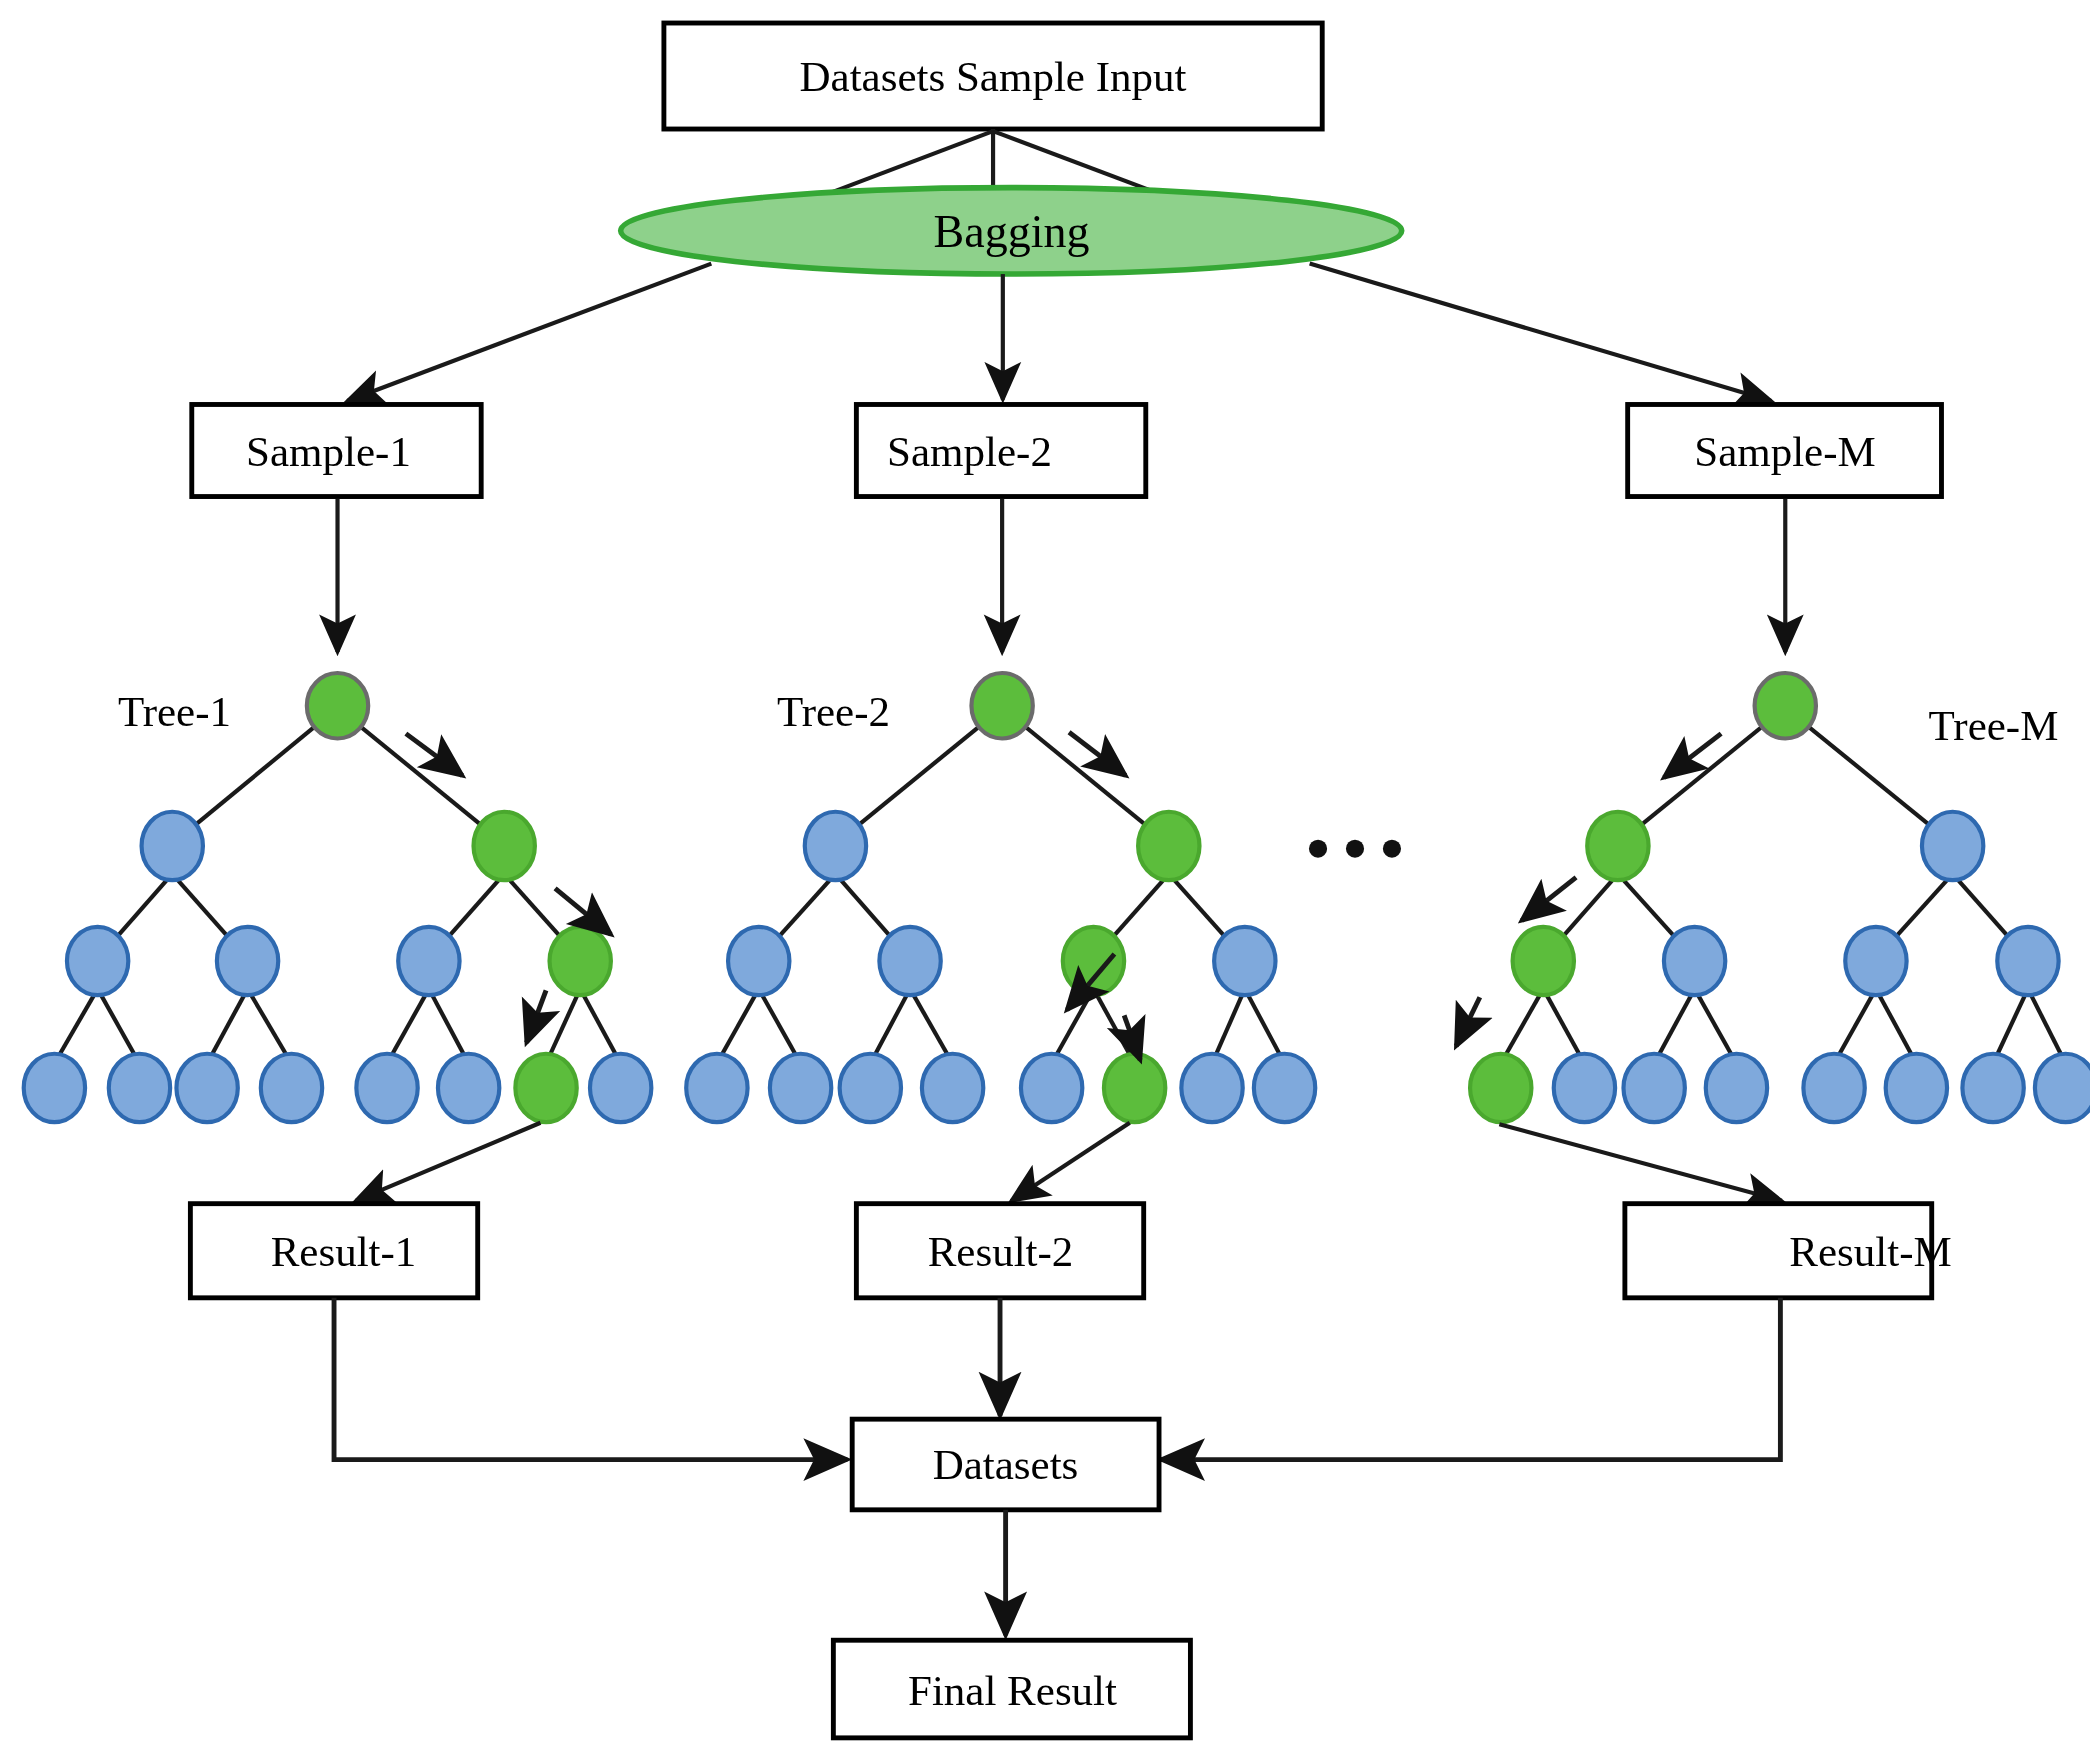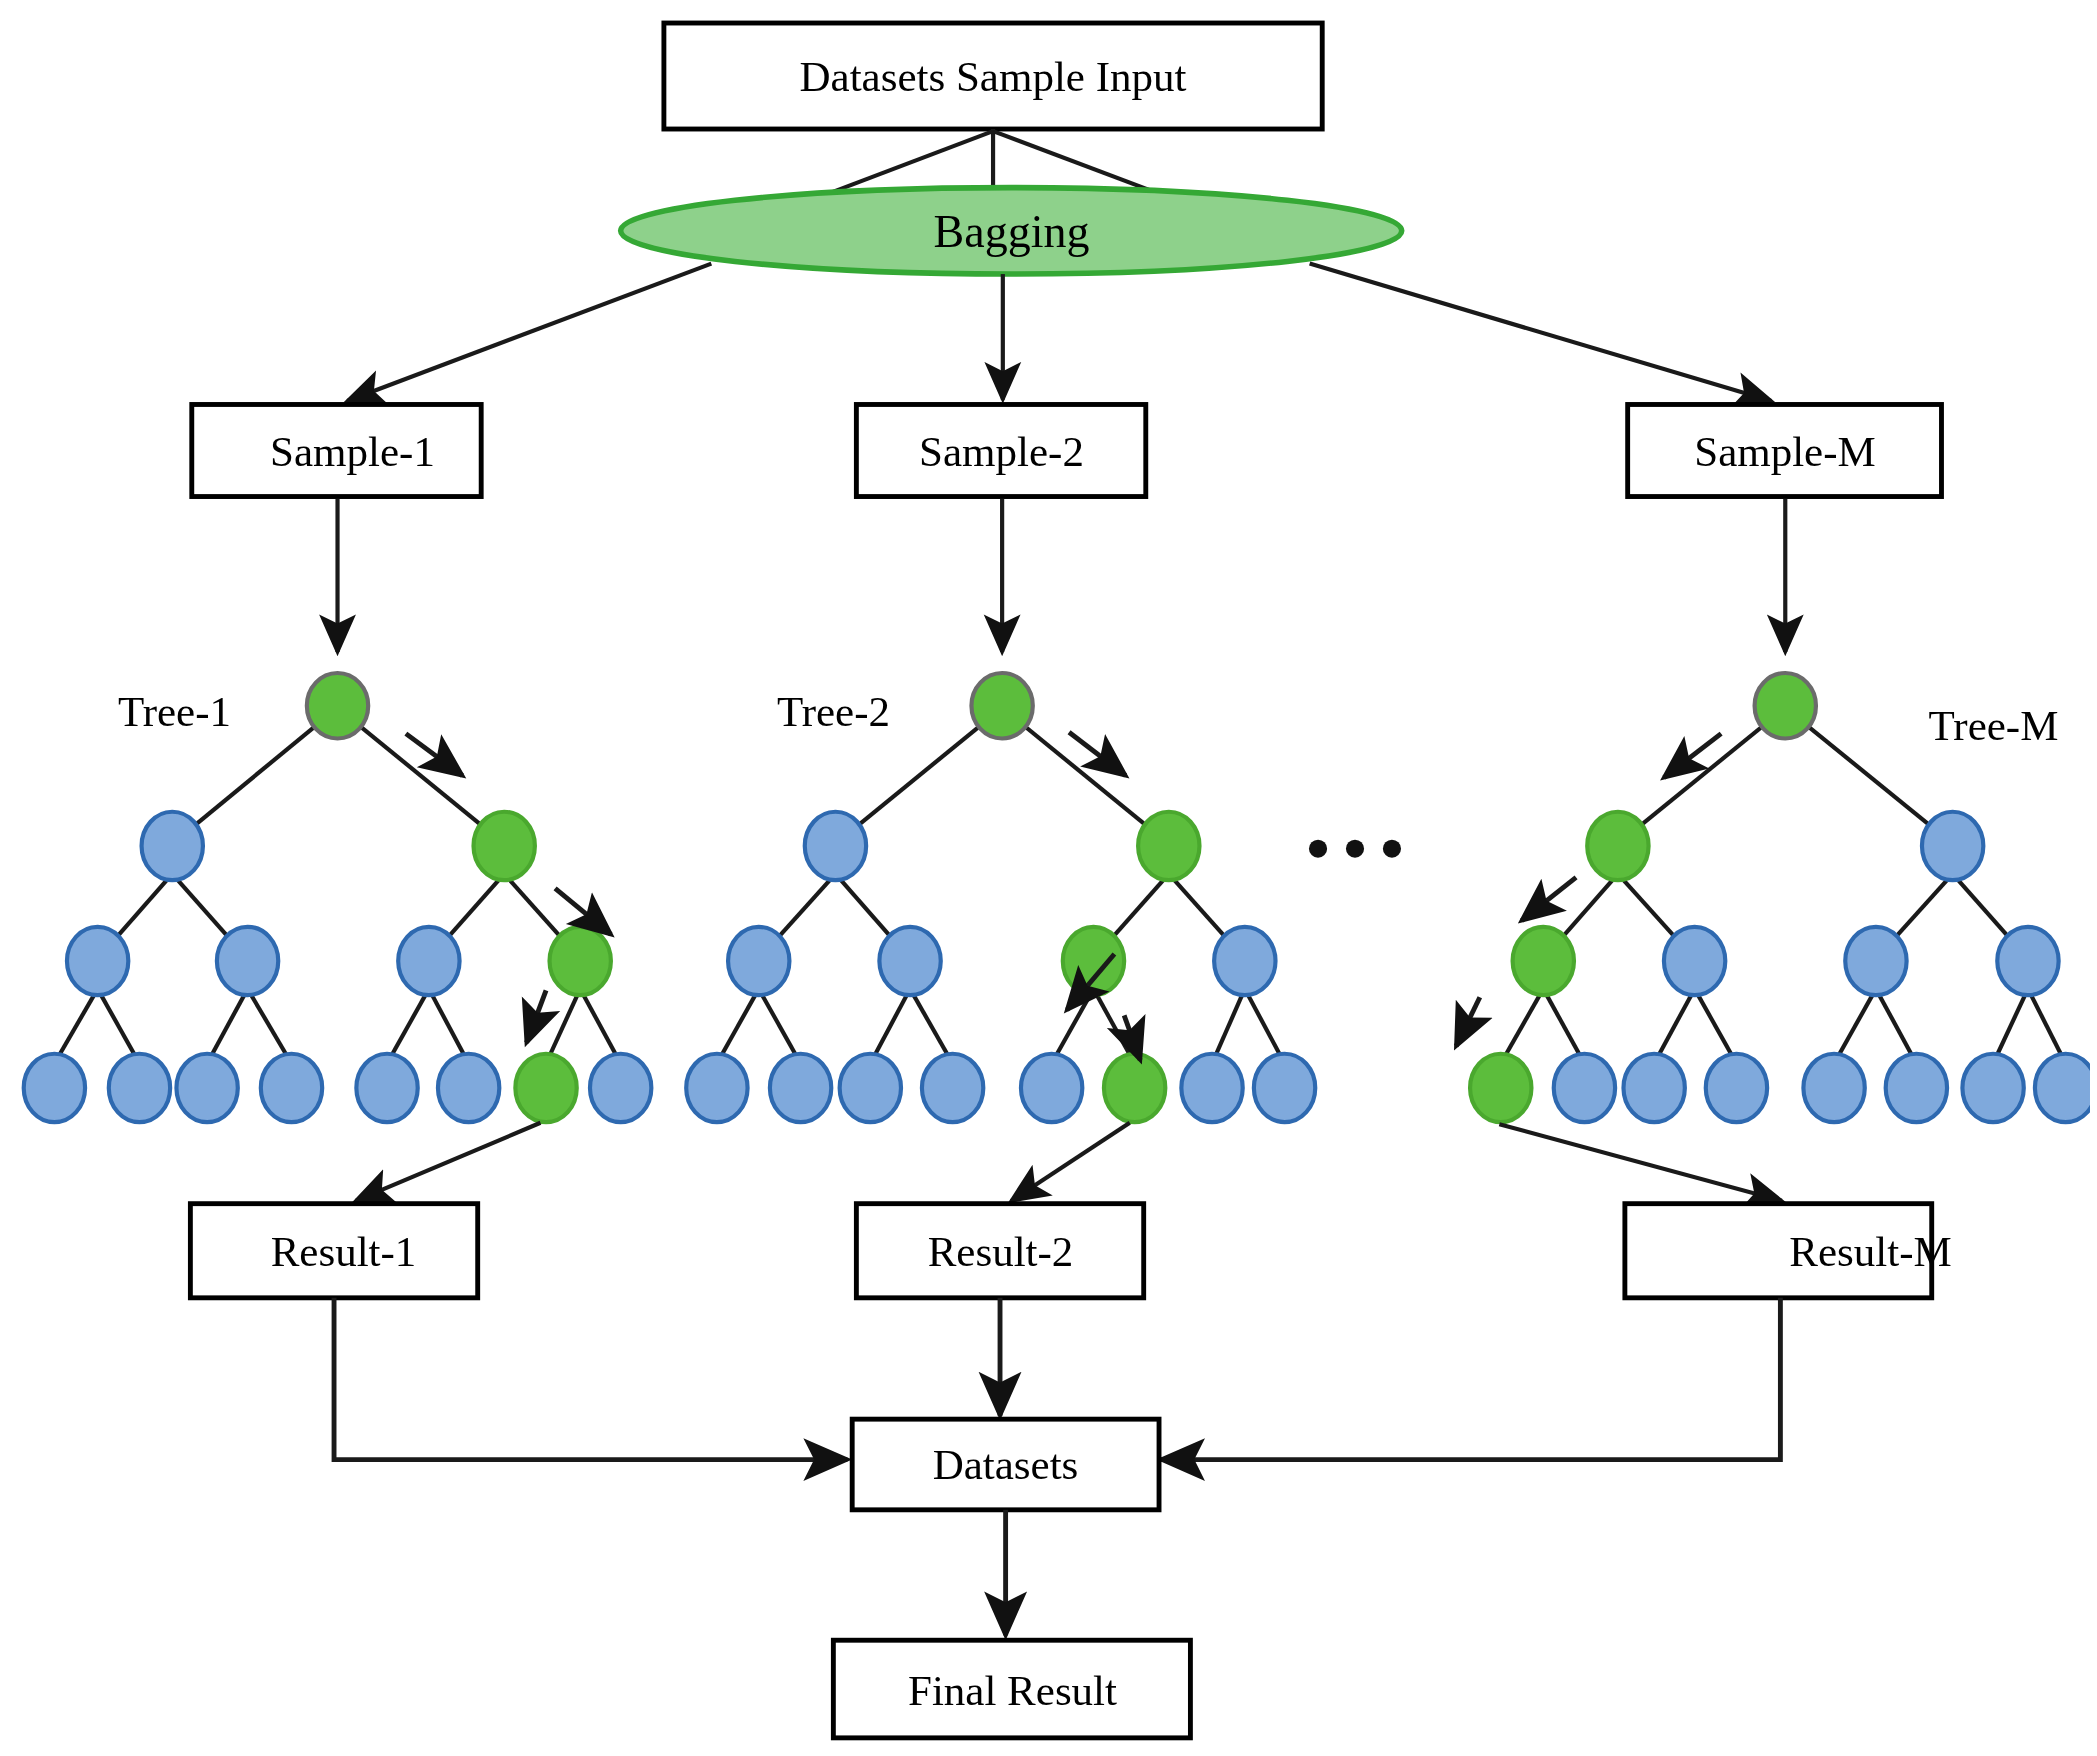--- a/index.html
+++ b/index.html
@@ -205,22 +205,22 @@
 
     <line x1="1442" y1="2165" x2="1442" y2="2345" stroke="#1a1a1a" stroke-width="7" fill="none" marker-end="url(#ah)"></line>
 
     <rect x="1195" y="2352" width="512" height="140" fill="#fff" stroke="#000" stroke-width="7"></rect>
   </svg>
 
   <div class="boxlabel" style="left:664px;top:23px;width:658px;height:106px;">Datasets Sample Input</div>
 
   <div class="ellipselabel" style="left:621px;top:188px;width:781px;height:86px;">Bagging</div>
 
-  <div class="boxlabel" style="left:208px;top:405px;width:289px;height:92px;">Sample-1</div>
-  <div class="boxlabel" style="left:857px;top:405px;width:289px;height:92px;">Sample-2</div>
+  <div class="boxlabel" style="left:184px;top:405px;width:289px;height:92px;">Sample-1</div>
+  <div class="boxlabel" style="left:825px;top:405px;width:289px;height:92px;">Sample-2</div>
   <div class="boxlabel" style="left:1628px;top:405px;width:314px;height:92px;text-align:center;">Sample-M</div>
 
   <div class="treelabel" style="left:77px;top:687px;width:195px;height:49px;">Tree-1</div>
   <div class="treelabel" style="left:736px;top:687px;width:195px;height:49px;">Tree-2</div>
   <div class="treelabel" style="left:1896px;top:701px;width:195px;height:49px;">Tree-M</div>
 
   <div class="boxlabel" style="left:200px;top:1204px;width:287px;height:94px;">Result-1</div>
   <div class="boxlabel" style="left:857px;top:1204px;width:287px;height:94px;">Result-2</div>
   <div class="boxlabel" style="left:1717px;top:1204px;width:307px;height:94px;">Result-M</div>
 

